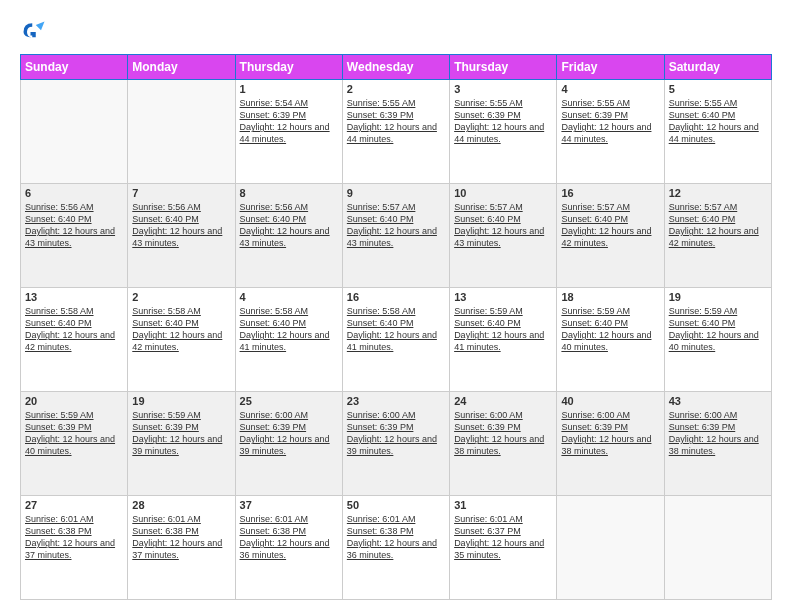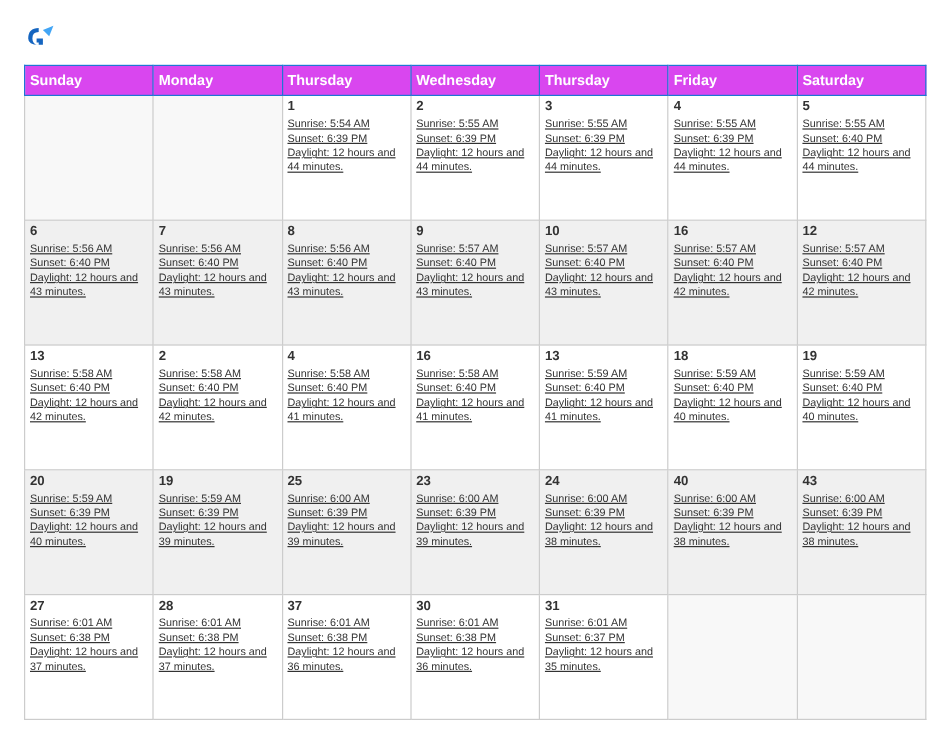--- a/index.html
+++ b/index.html
@@ -313,21 +313,21 @@
 Sunset: 6:38 PM
 Daylight: 12 hours and 37 minutes.</div>
           </td>
           <td>
             <span class="day-num">37</span>
             <div class="cell-text" style="white-space: pre-line;">Sunrise: 6:01 AM
 Sunset: 6:38 PM
 Daylight: 12 hours and 36 minutes.</div>
           </td>
           <td>
-            <span class="day-num">30</span>
+            <span class="day-num">50</span>
             <div class="cell-text" style="white-space: pre-line;">Sunrise: 6:01 AM
 Sunset: 6:38 PM
 Daylight: 12 hours and 36 minutes.</div>
           </td>
           <td>
             <span class="day-num">31</span>
             <div class="cell-text" style="white-space: pre-line;">Sunrise: 6:01 AM
 Sunset: 6:37 PM
 Daylight: 12 hours and 35 minutes.</div>
           </td>

